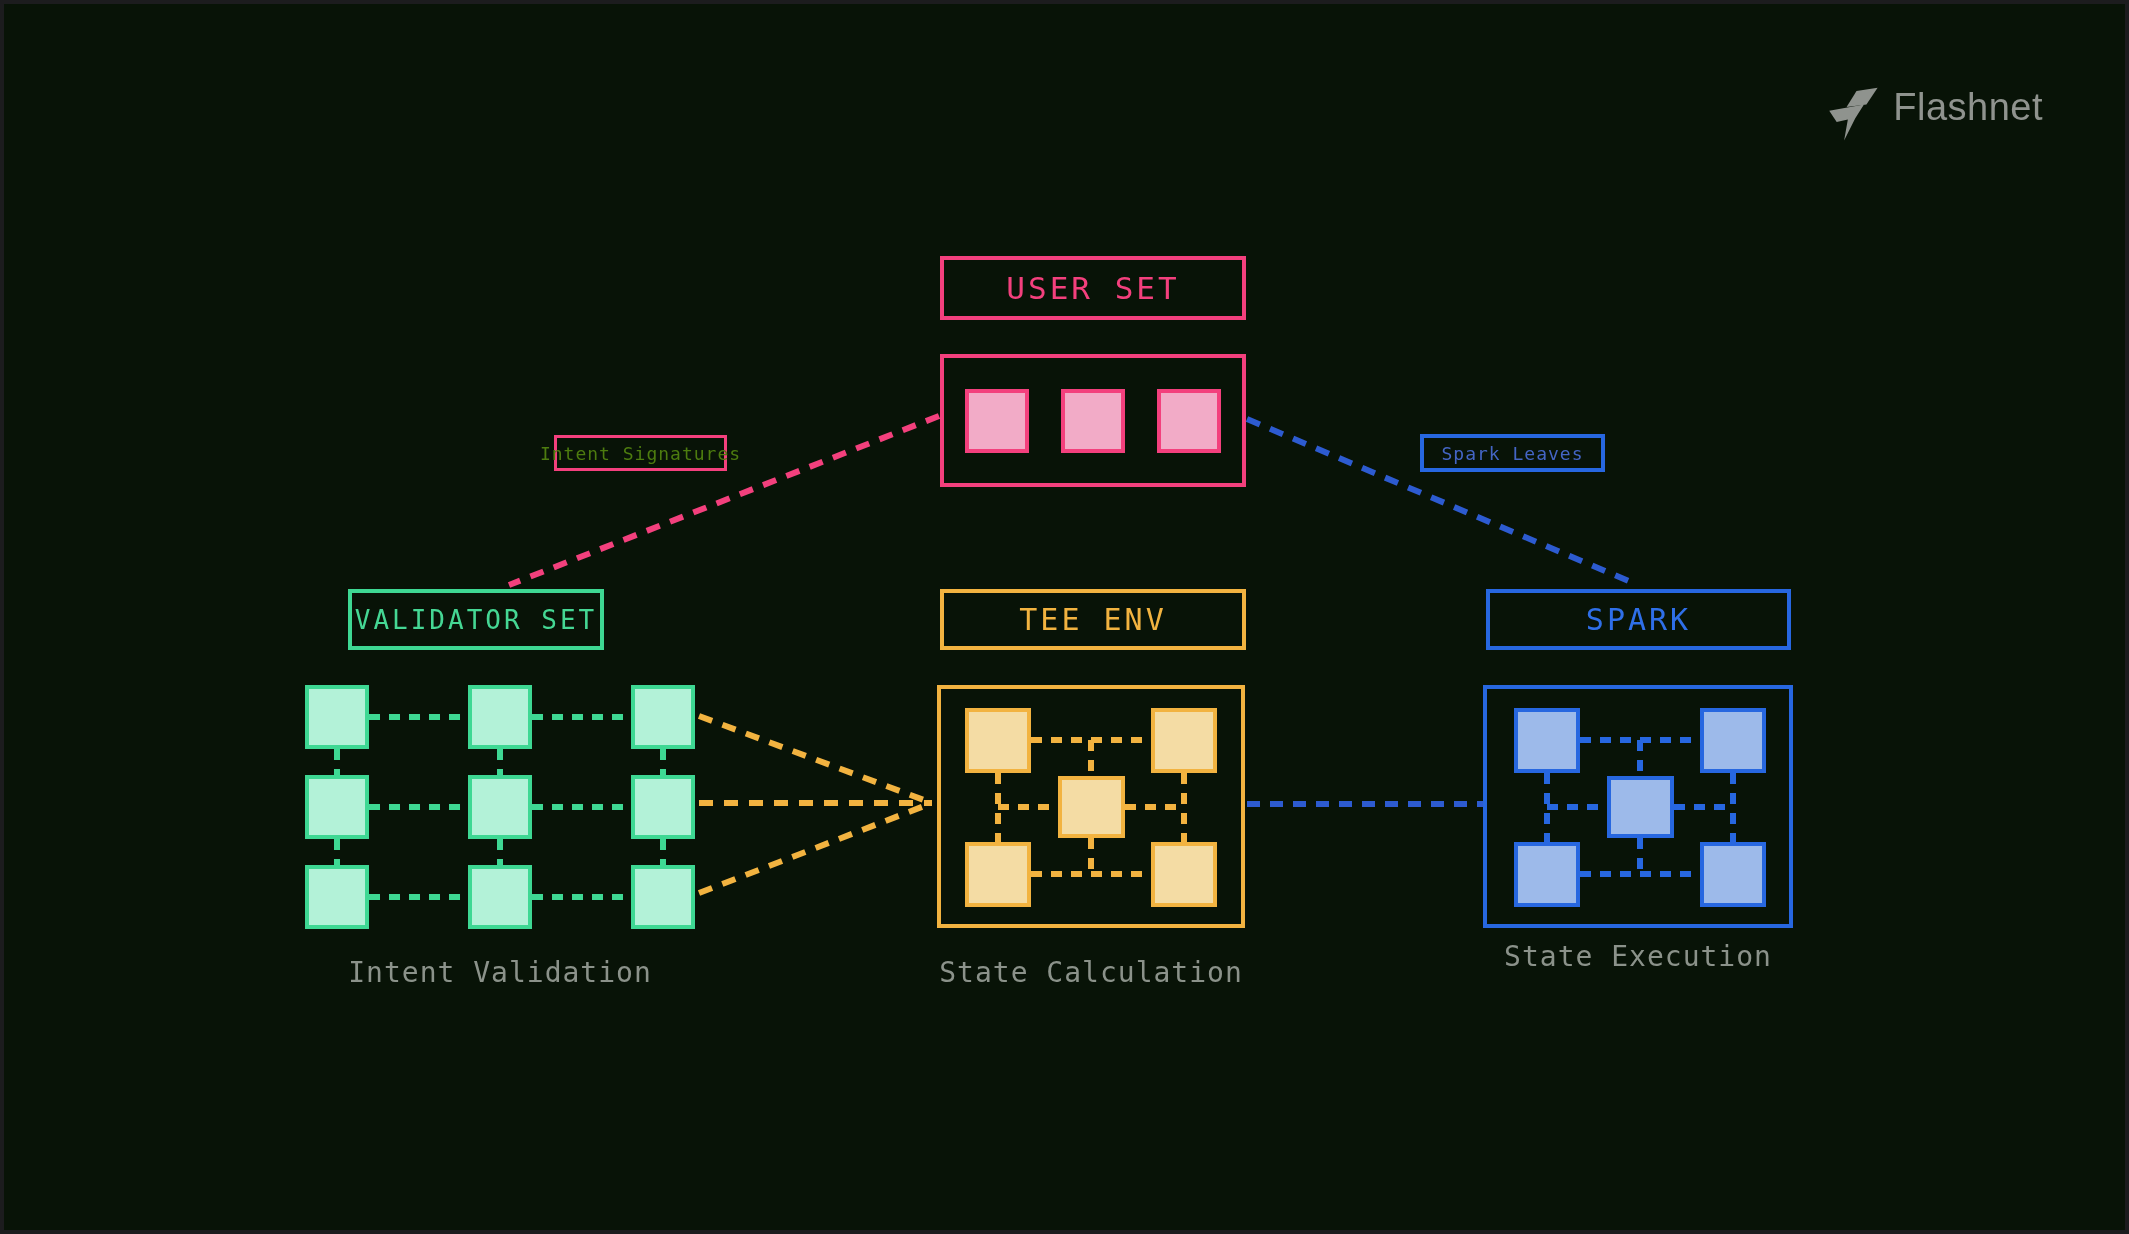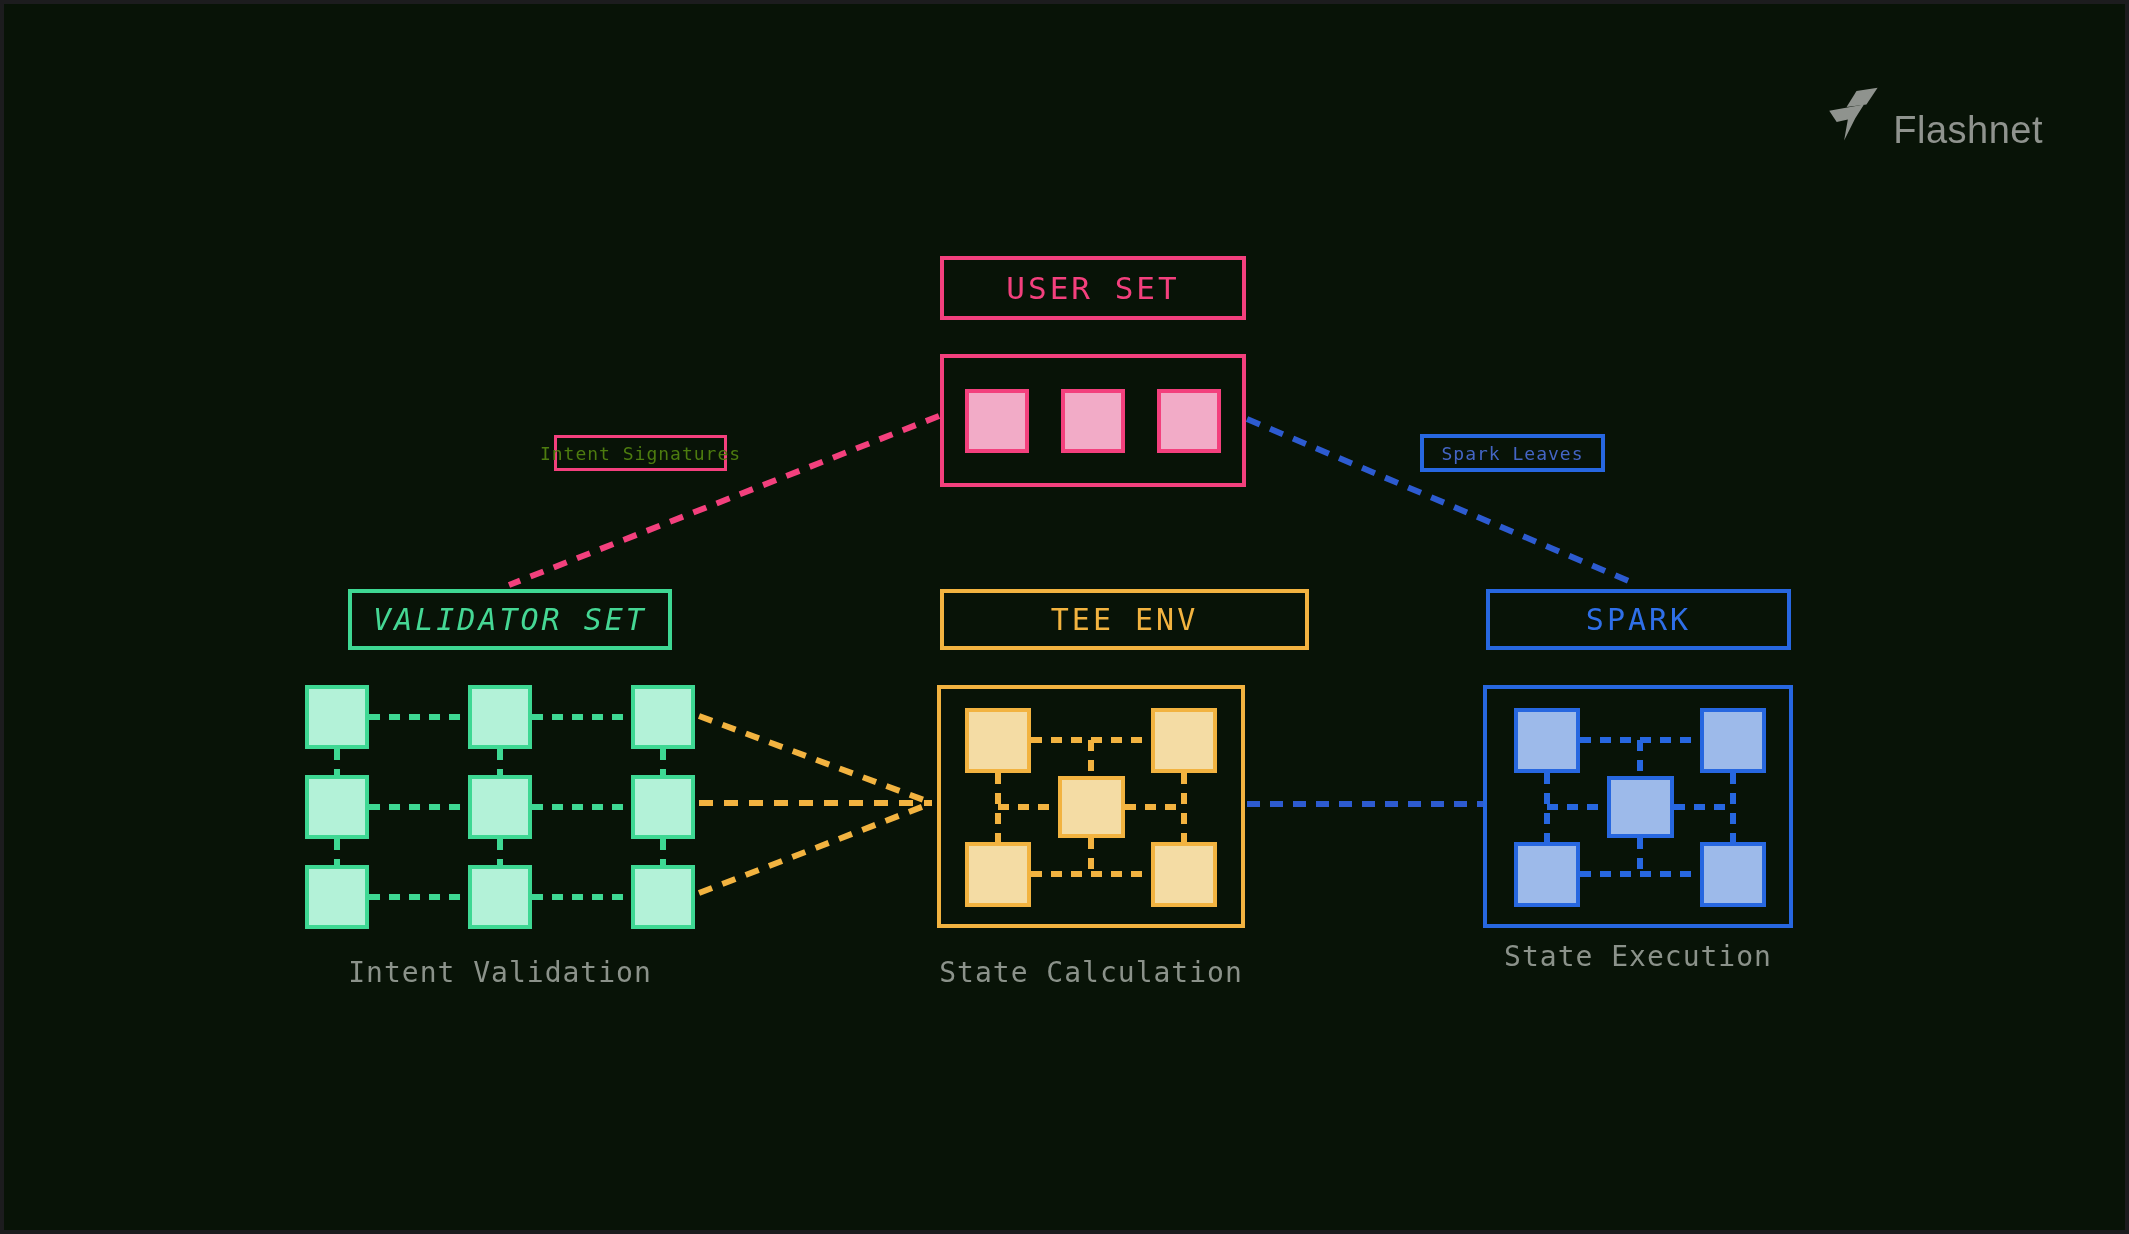--- a/index.html
+++ b/index.html
@@ -14,21 +14,21 @@
   }
   
   .title{
     position:absolute;left:80px;top:58px;
     font-family:"Liberation Serif", serif;
     font-size:78px;font-weight:500;color:#f4f6f1;
     letter-spacing:0.5px;white-space:nowrap;
   }
   .logo{
     position:absolute;right:82px;top:82px;
-    display:flex;align-items:flex-end;gap:2px;
+    display:flex;align-items:flex-start;gap:2px;
   }
   .logo-text{
     font-family:"Liberation Sans", sans-serif;
     font-size:38px;color:#8f938e;letter-spacing:0.5px;
   }
   
   .label-box{
     position:absolute;box-sizing:border-box;
     display:flex;align-items:center;justify-content:center;
     letter-spacing:3px;white-space:nowrap;text-align:right;
@@ -140,35 +140,35 @@
   <div class="label-box pink-border" style="left:936px;top:252px;width:306px;height:64px;font-size:31px;">USER SET</div>
   <div class="user-nodes">
     <div class="sq pink-node"></div>
     <div class="sq pink-node"></div>
     <div class="sq pink-node"></div>
   </div>
 
   <div class="edge-label pink" style="left:550px;top:431px;width:173px;height:36px;">Intent Signatures</div>
   <div class="edge-label blue" style="left:1416px;top:430px;width:185px;height:38px;">Spark Leaves</div>
 
-  <div class="label-box green-border" style="left:344px;top:585px;width:324px;height:61px;font-size:30px;font-style:italic;">VALIDATOR SET</div>
+  <div class="label-box green-border" style="left:344px;top:585px;width:256px;height:61px;font-size:26px;">VALIDATOR SET</div>
   <div class="validator-grid">
     <div class="sq green-node"></div>
     <div class="sq green-node"></div>
     <div class="sq green-node"></div>
     <div class="sq green-node"></div>
     <div class="sq green-node"></div>
     <div class="sq green-node"></div>
     <div class="sq green-node"></div>
     <div class="sq green-node"></div>
     <div class="sq green-node"></div>
   </div>
   <div class="caption" style="left:301px;top:952px;width:390px;">Intent Validation</div>
 
-  <div class="label-box amber-border" style="left:936px;top:585px;width:369px;height:61px;font-size:30px;">TEE ENV</div>
+  <div class="label-box amber-border" style="left:936px;top:585px;width:306px;height:61px;font-size:30px;">TEE ENV</div>
   <div class="content-box amber-border" style="left:933px;top:681px;width:308px;height:243px;">
     <div class="node amber-node" style="left:24px;top:19px;width:66px;height:65px;"></div>
     <div class="node amber-node" style="left:210px;top:19px;width:66px;height:65px;"></div>
     <div class="node amber-node" style="left:117px;top:87px;width:67px;height:62px;"></div>
     <div class="node amber-node" style="left:24px;top:153px;width:66px;height:65px;"></div>
     <div class="node amber-node" style="left:210px;top:153px;width:66px;height:65px;"></div>
   </div>
   <div class="caption" style="left:933px;top:952px;width:308px;">State Calculation</div>
 
   <div class="label-box blue-border" style="left:1482px;top:585px;width:305px;height:61px;font-size:30px;">SPARK</div>

